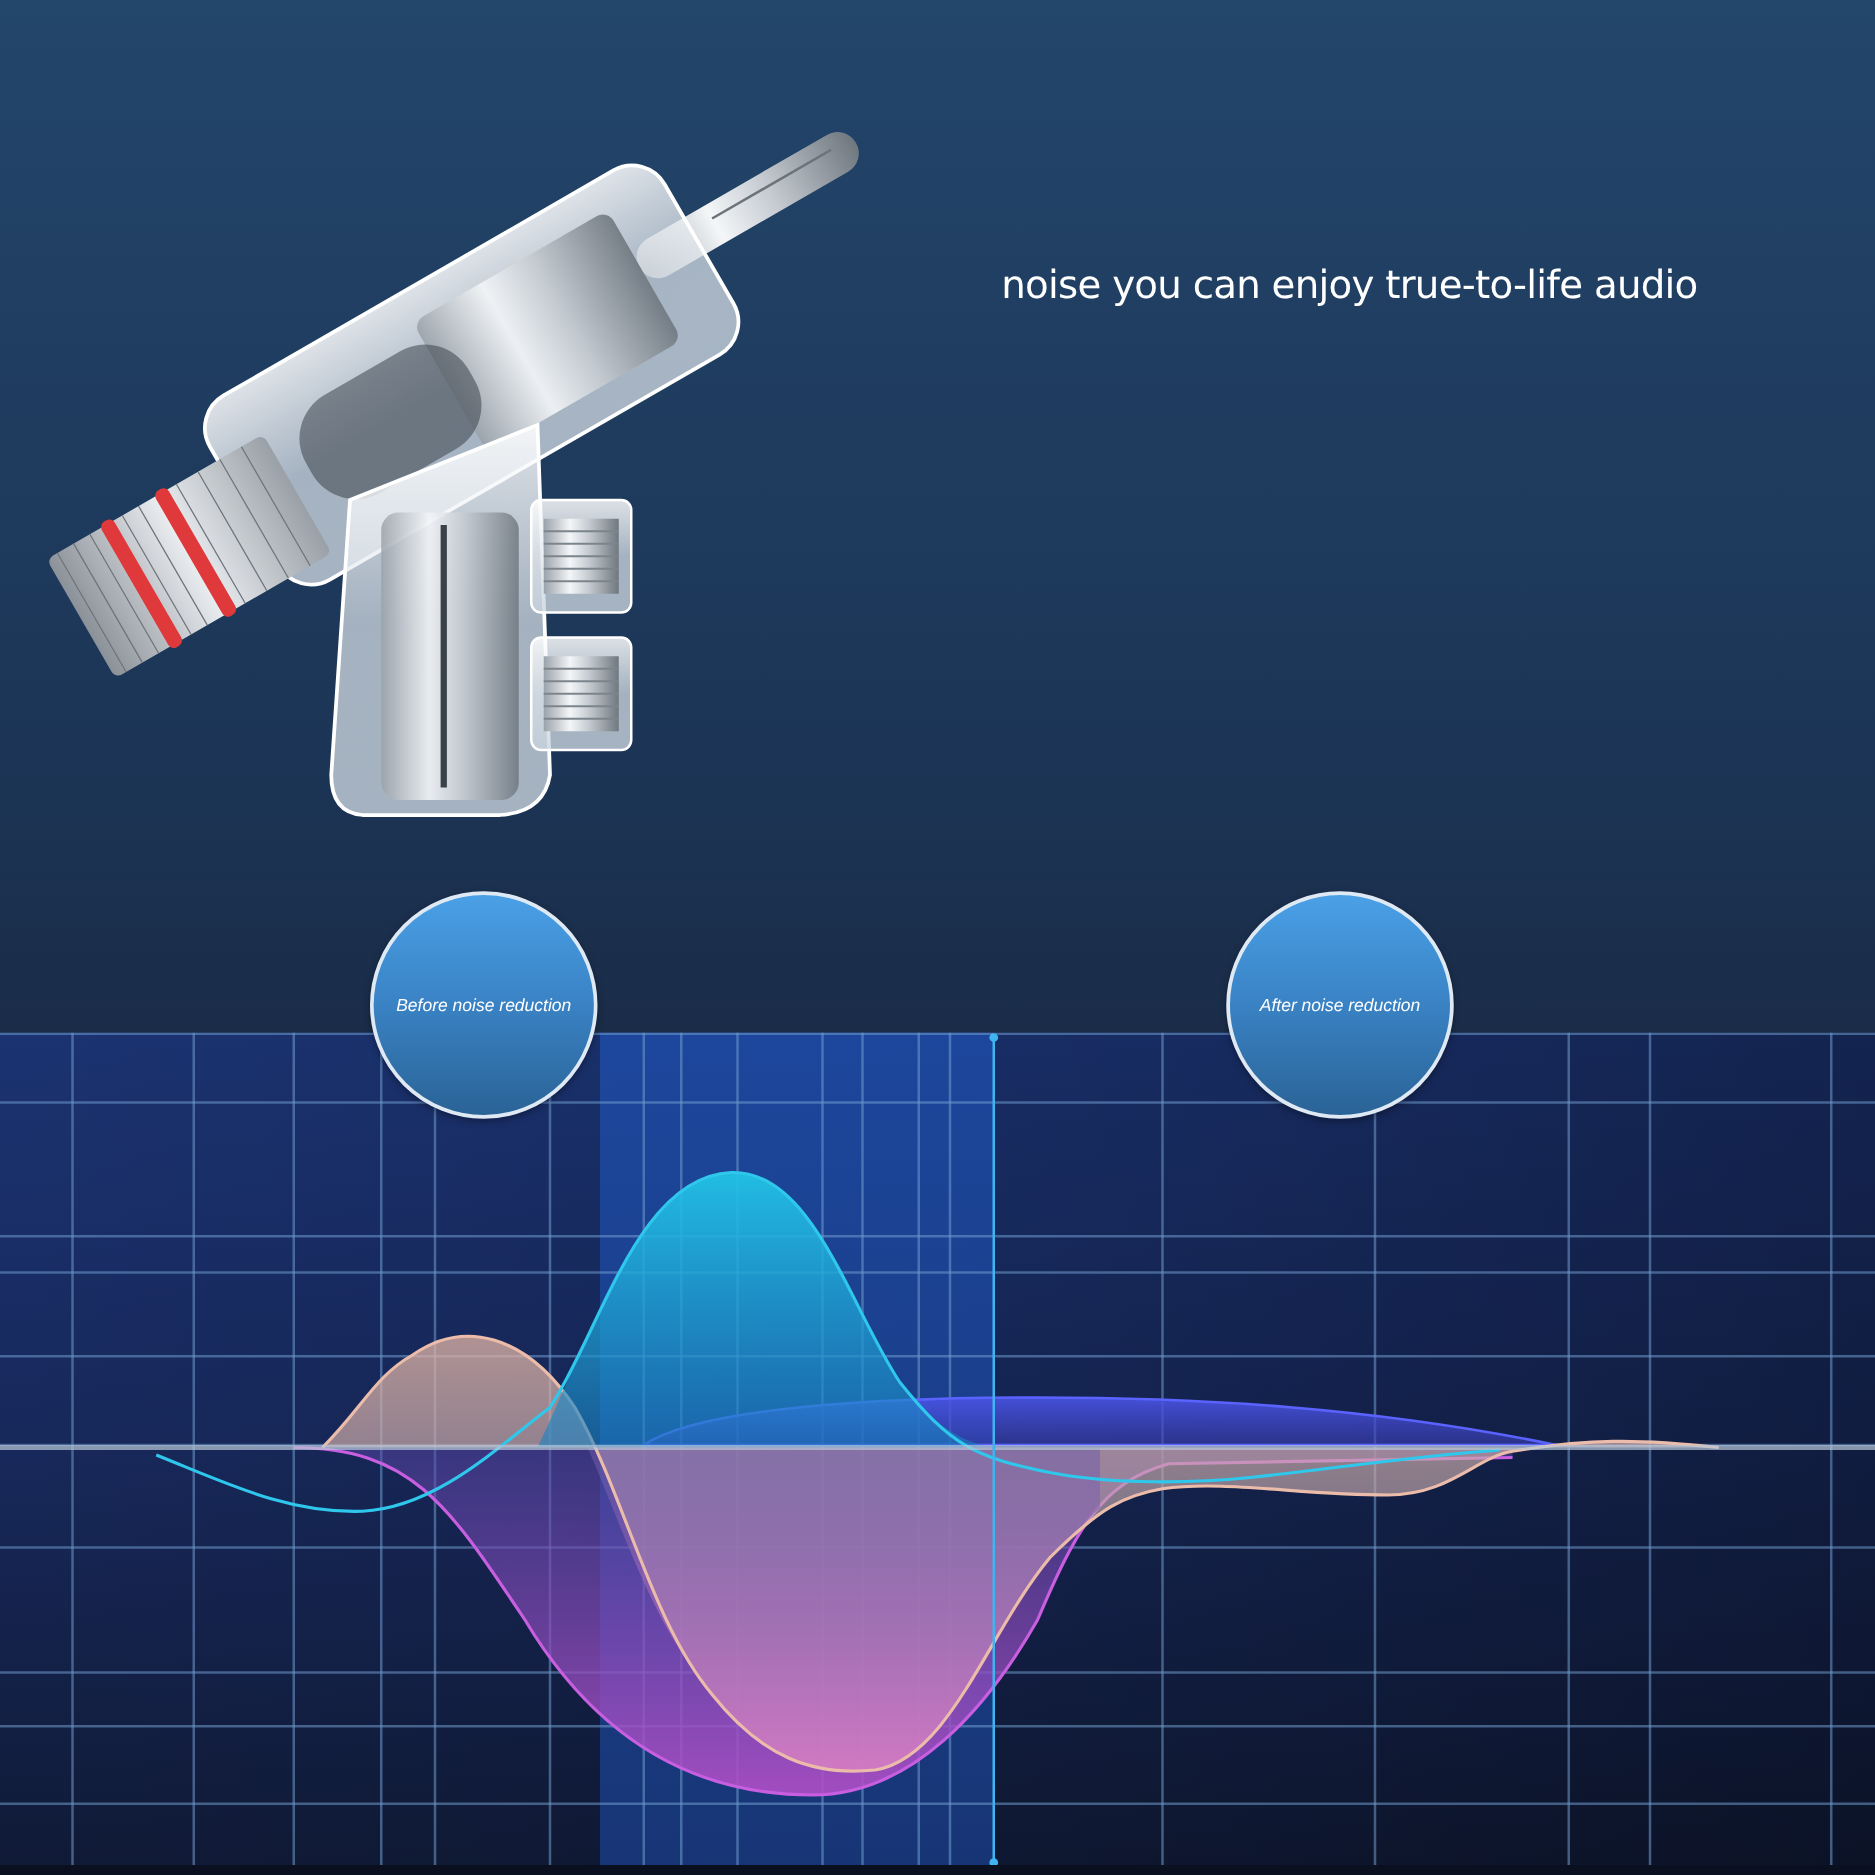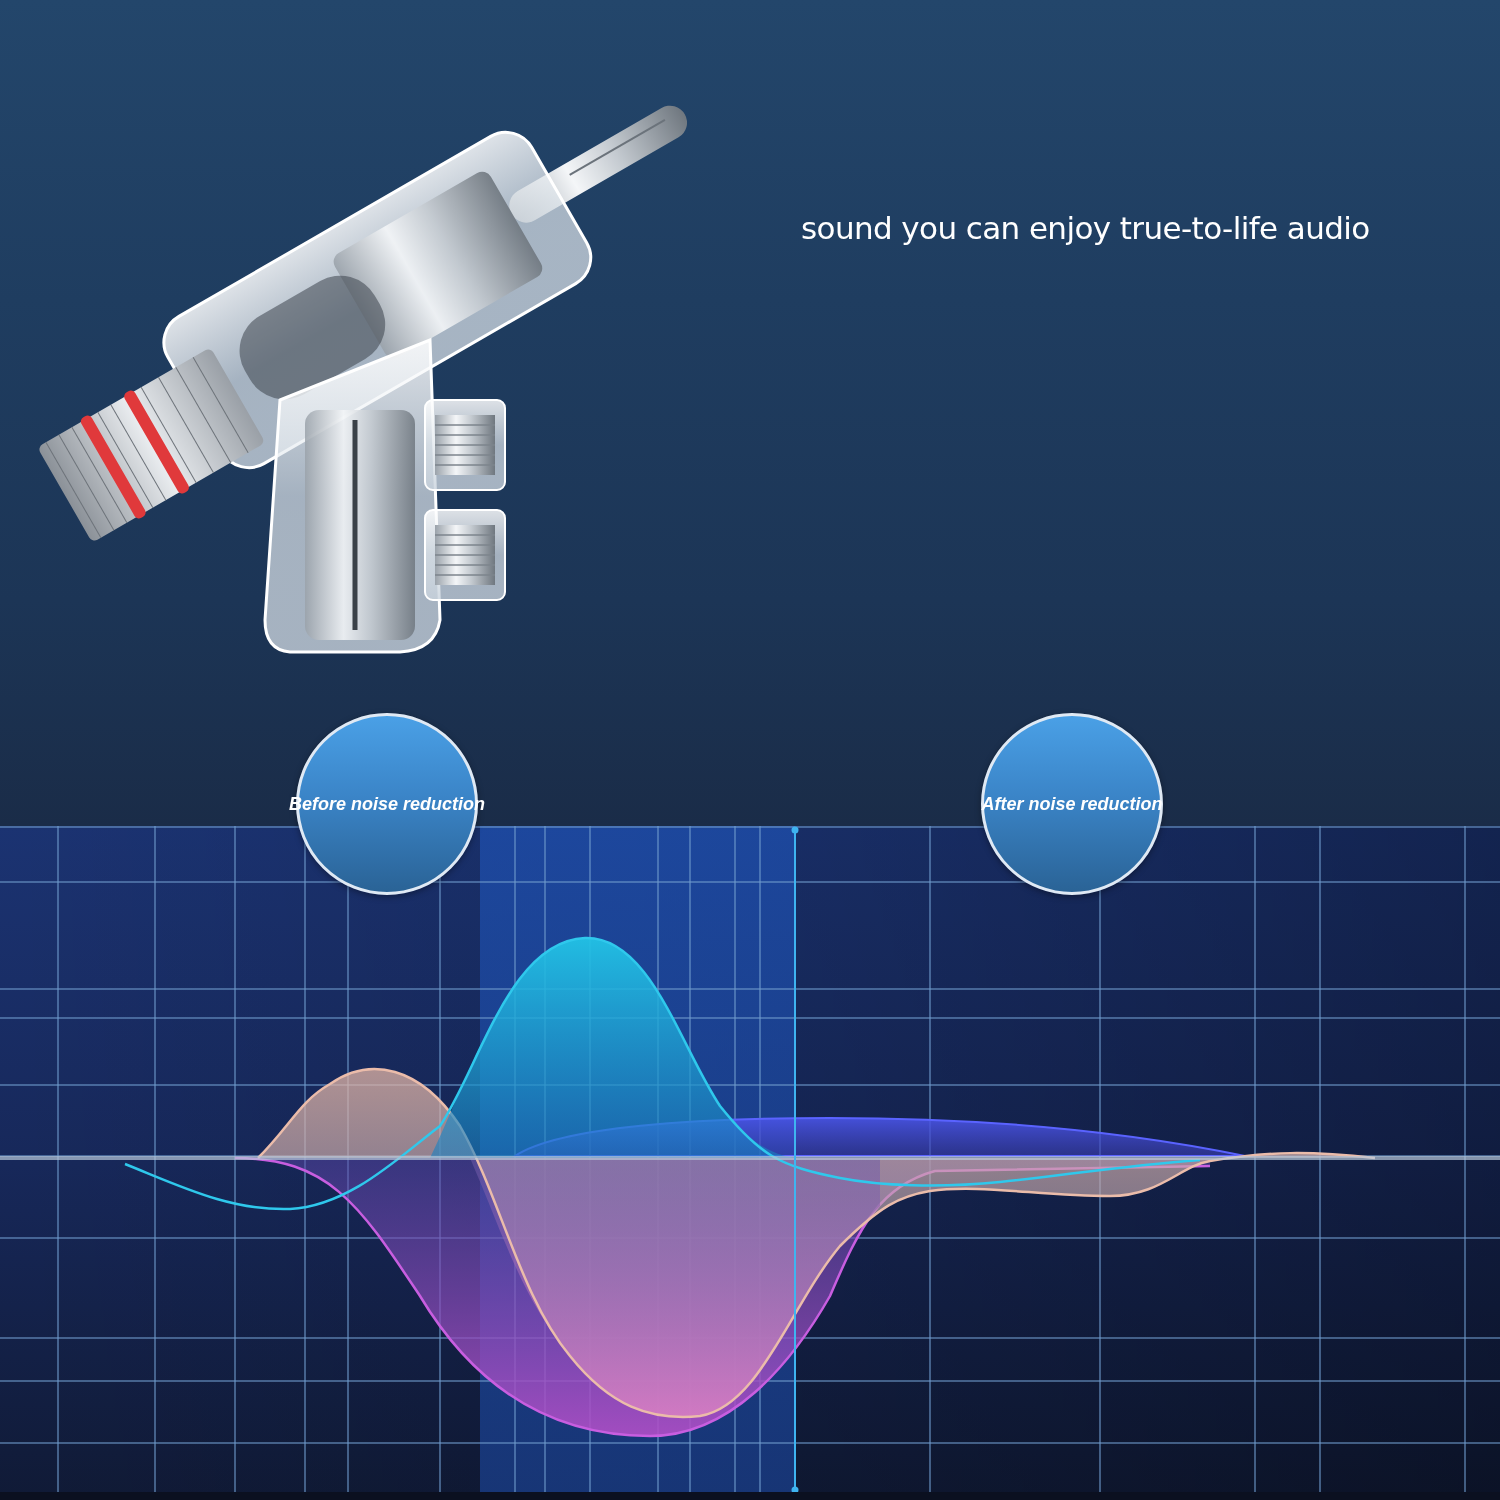--- a/index.html
+++ b/index.html
@@ -9,21 +9,21 @@
   .hero-text{position:absolute;left:803px;top:178px;width:660px;color:#ffffff;}
   .title{font-family:"DejaVu Sans",sans-serif;font-weight:bold;font-size:60px;line-height:88px;letter-spacing:0px;margin:0;}
   .desc{font-family:"DejaVu Sans",sans-serif;font-size:31px;line-height:60px;margin:20px 0 0 -2px;letter-spacing:-0.6px;}
   .product{position:absolute;left:30px;top:60px;width:720px;height:620px;}
   .chart{position:absolute;left:0;top:826px;width:1500px;height:674px;}
   .bubble{position:absolute;width:182px;height:182px;border-radius:50%;
     border:3px solid #dfe9f4;box-sizing:border-box;
     background:linear-gradient(180deg,#4aa0e6 0%,#3b85c8 45%,#2a6396 100%);
     display:flex;align-items:center;justify-content:center;
     box-shadow:0 2px 6px rgba(0,0,0,0.35);}
-  .bubble span{color:#fff;font-style:italic;font-weight:bold;font-size:18px;font-family:"Liberation Sans",sans-serif;white-space:nowrap;}
+  .bubble span{color:#fff;font-style:italic;font-weight:normal;font-size:14px;font-family:"Liberation Sans",sans-serif;white-space:nowrap;}
   .b1{left:296px;top:713px;}
   .b2{left:981px;top:713px;}
 </style>
 </head>
 <body>
 
 <div class="product">
   <svg width="720" height="620" viewBox="0 0 720 620">
     <defs>
       <linearGradient id="metal" x1="0" y1="0" x2="1" y2="0">
@@ -90,21 +90,21 @@
         <line x1="200" y1="325" x2="200" y2="435"></line>
       </g>
       <rect x="70" y="322" width="12" height="116" rx="5" fill="#e0393b"></rect>
       <rect x="120" y="322" width="12" height="116" rx="5" fill="#e0393b"></rect>
     </g>
   </svg>
 </div>
 
 <div class="hero-text">
   <div class="desc">
-    <div>sound you can enjoy true-to-life audio</div>
+    <div>noise you can enjoy true-to-life audio</div>
   </div>
 </div>
 
 <div class="chart">
   <svg width="1500" height="674" viewBox="0 0 1500 674">
     <defs>
       <linearGradient id="chartbg" x1="0" y1="0" x2="0" y2="1">
         <stop offset="0" stop-color="#1b3372"></stop>
         <stop offset="0.5" stop-color="#17285a"></stop>
         <stop offset="1" stop-color="#101a36"></stop>

